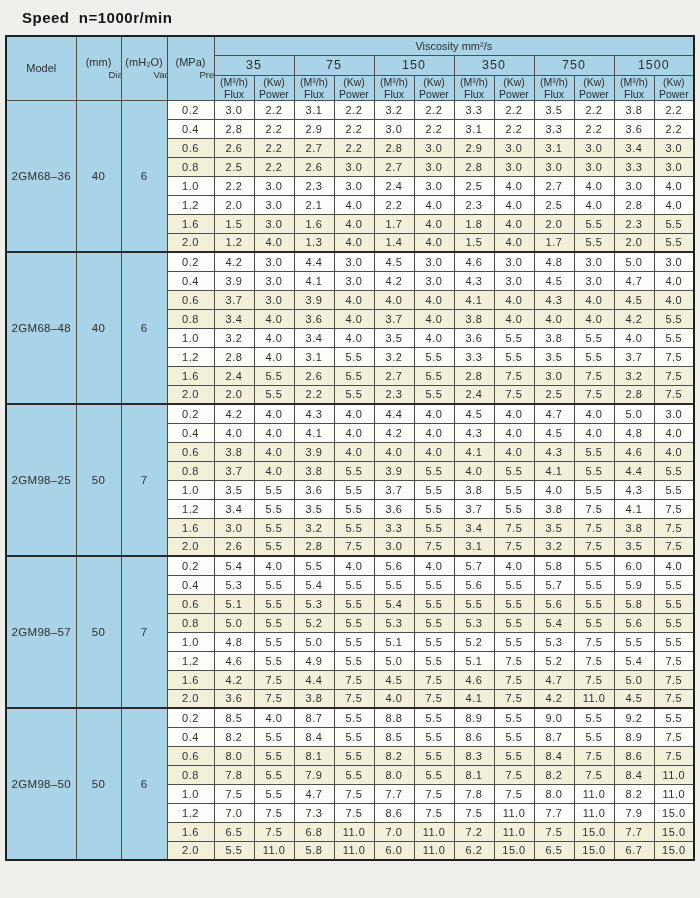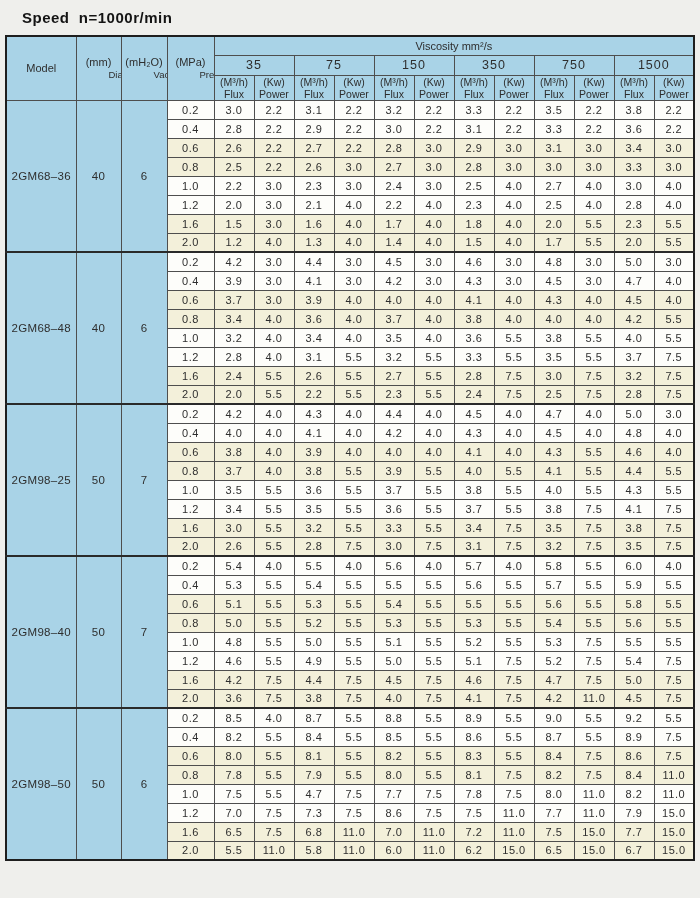--- a/index.html
+++ b/index.html
@@ -514,21 +514,21 @@
         <td class="val cream">3.0</td>
         <td class="val cream">7.5</td>
         <td class="val cream">3.1</td>
         <td class="val cream">7.5</td>
         <td class="val cream">3.2</td>
         <td class="val cream">7.5</td>
         <td class="val cream">3.5</td>
         <td class="val cream">7.5</td>
       </tr>
       <tr class="block-start">
-        <td rowspan="8" class="blue-cell">2GM98–40</td>
+        <td rowspan="8" class="blue-cell">2GM98–57</td>
         <td rowspan="8" class="blue-cell">50</td>
         <td rowspan="8" class="blue-cell">7</td>
         <td class="val white">0.2</td>
         <td class="val white">5.4</td>
         <td class="val white">4.0</td>
         <td class="val white">5.5</td>
         <td class="val white">4.0</td>
         <td class="val white">5.6</td>
         <td class="val white">4.0</td>
         <td class="val white">5.7</td>

